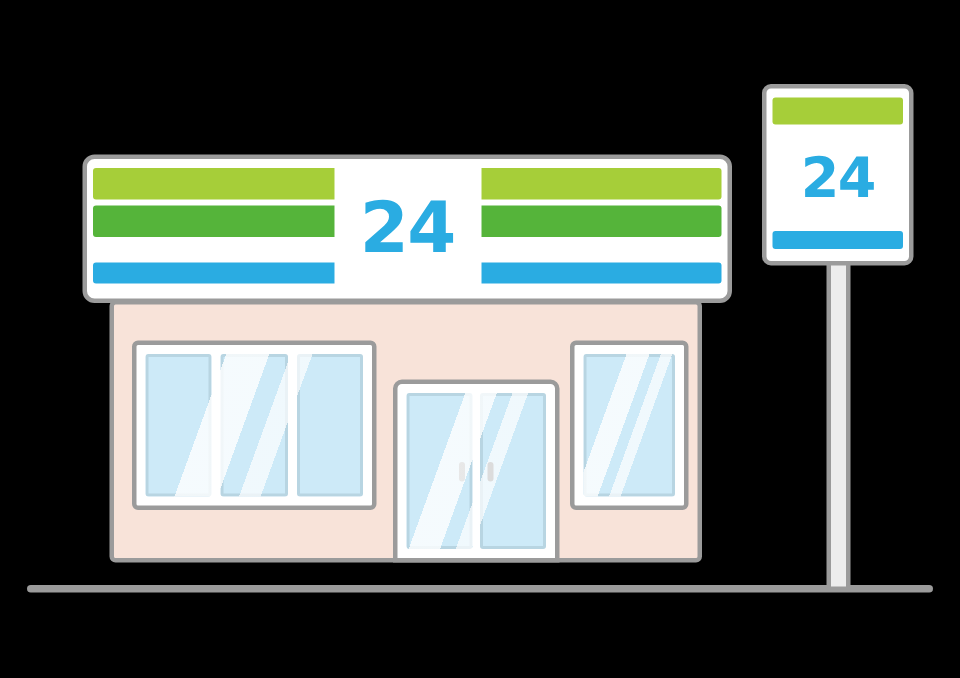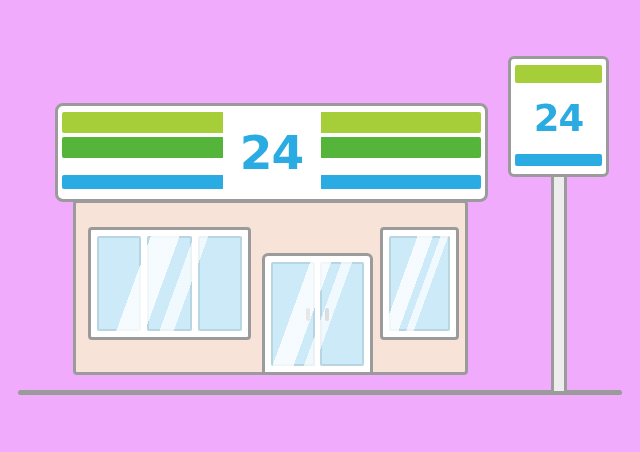--- a/index.html
+++ b/index.html
@@ -9,21 +9,21 @@
     --number-blue:#2aace2;
     --wall-pink:#f8e3d9;
     --glass-blue:#cdeaf8;
     --outline-gray:#9b9b9b;
     --frame-white:#ffffff;
     --pole-gray:#ededed;
     --handle-gray:#8a8a8a;
   }
   html,body{margin:0;padding:0;background:#ffffff;}
   body{font-family:"DejaVu Sans","Liberation Sans",sans-serif;}
-  .scene{position:relative;width:640px;height:452px;background:#f0abfc;overflow:hidden;}
+  .scene{position:relative;width:640px;height:452px;background:#000000;overflow:hidden;}
 
   
   .fascia{position:absolute;left:55px;top:103px;width:433px;height:99px;
     background:var(--frame-white);border:3px solid var(--outline-gray);
     border-radius:8px;z-index:3;box-sizing:border-box;}
   .stripe{position:absolute;left:4px;right:4px;border-radius:2px;}
   .fascia .s-lightgreen{top:6px;height:21px;background:var(--stripe-light-green);}
   .fascia .s-green{top:31px;height:21px;background:var(--stripe-green);}
   .fascia .s-blue{top:69px;height:14px;background:var(--stripe-blue);}
   .fascia-badge{position:absolute;left:50%;top:3px;bottom:3px;width:98px;

